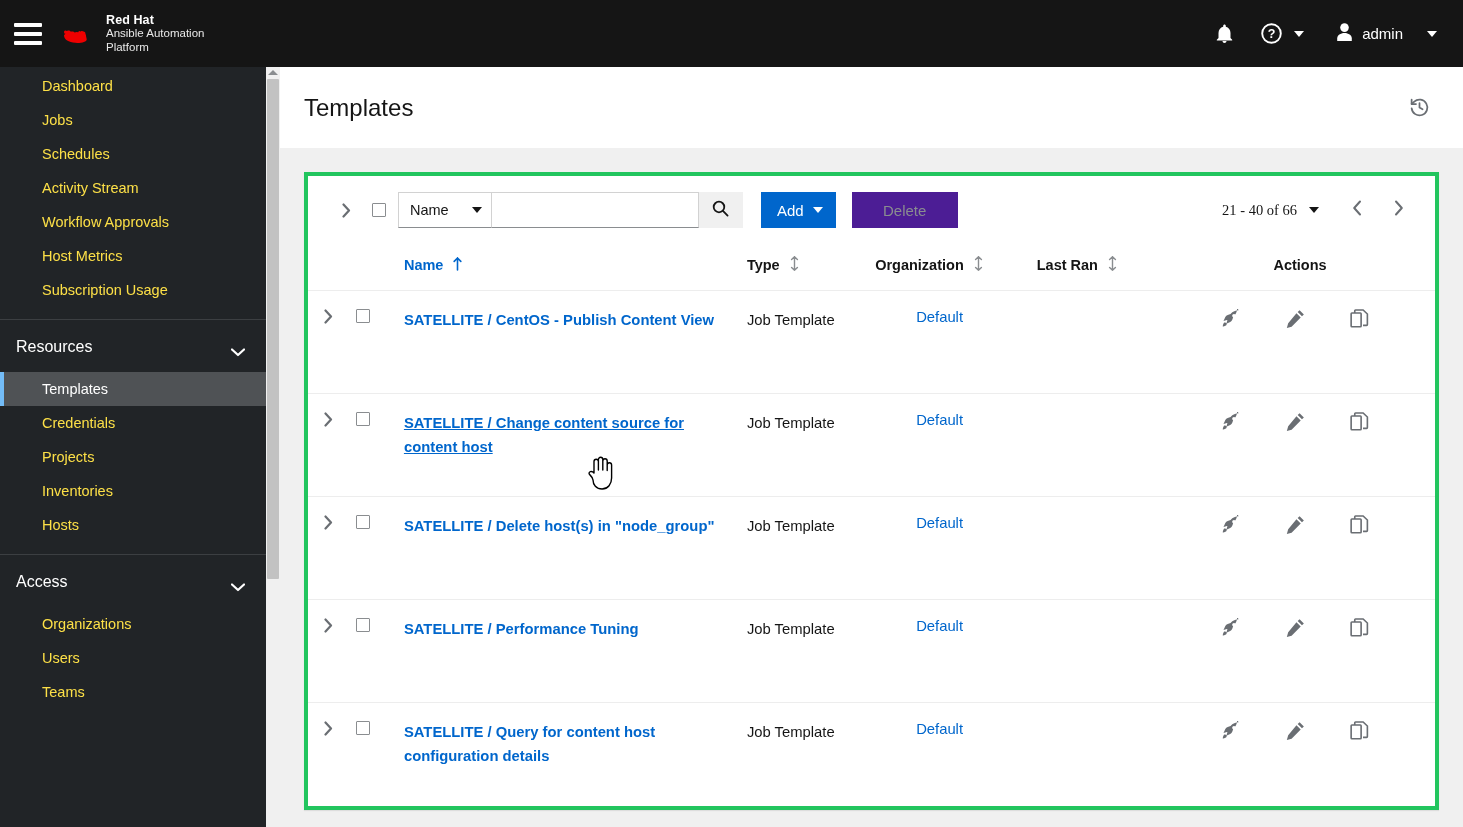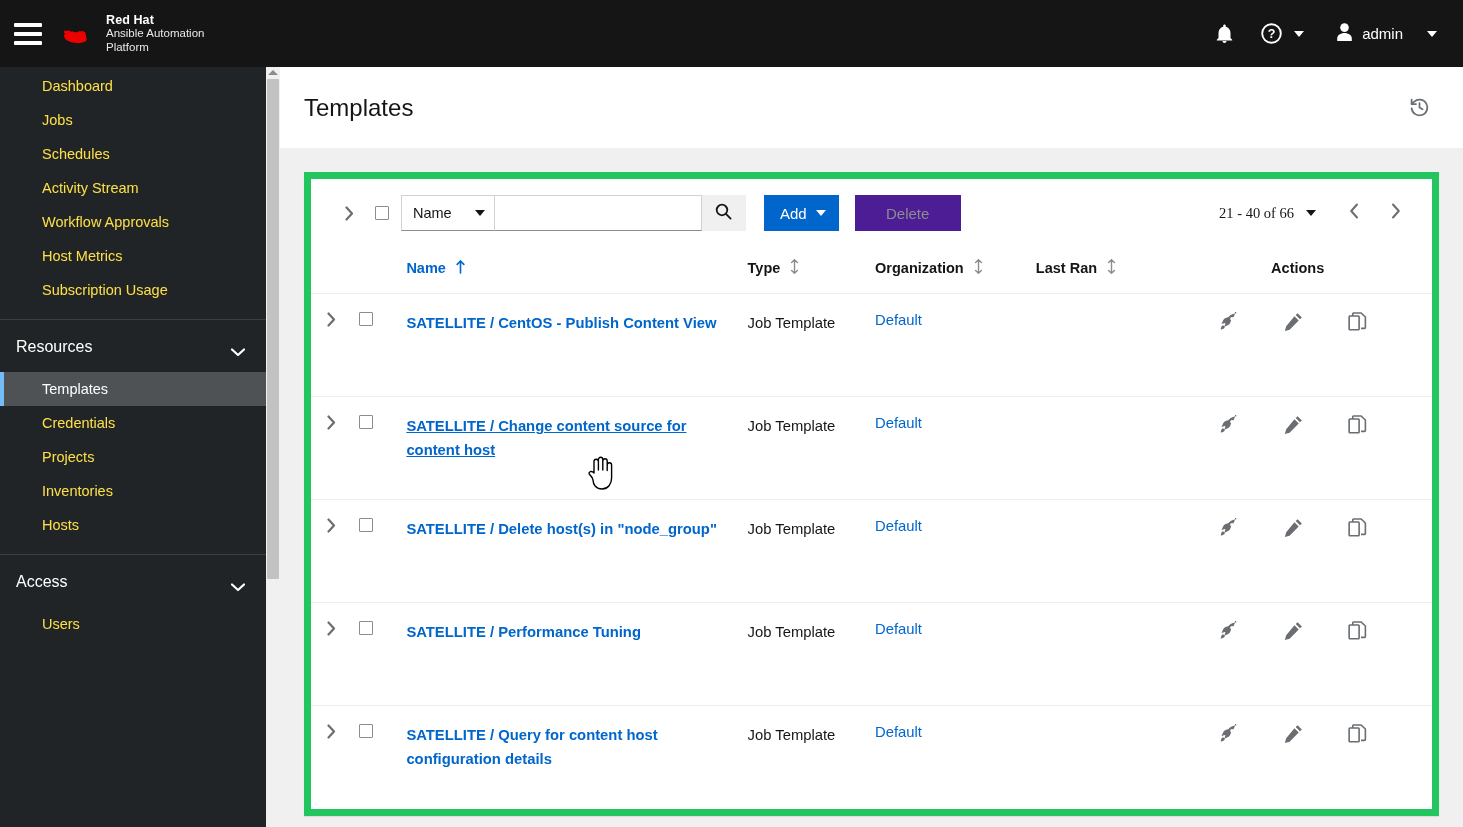--- a/index.html
+++ b/index.html
@@ -116,21 +116,21 @@
     padding: 0 28px 0 24px;
   }
   .page-title { font-size: 24px; color: #151515; font-weight: 400; }
   .page-header-actions { margin-left: auto; display: flex; align-items: center; }
   .icon-btn { cursor: pointer; display: flex; align-items: center; justify-content: center;
               width: 32px; height: 32px; }
 
   .content-pad { padding: 24px; padding-top: 24px; }
   .card {
     background: #fff;
-    border: 7px solid #22c55e;
+    border: 4px solid #22c55e;
     box-shadow: 0 1px 1px rgba(3,3,3,0.08);
   }
 
   
   .toolbar {
     display: flex; align-items: center;
     padding: 16px 18px 16px 24px;
     gap: 0;
     min-height: 64px;
   }
@@ -217,21 +217,21 @@
   table.tpl tbody td {
     padding: 18px 0 18px 0;
     vertical-align: top;
     font-size: 14.8px; color: #151515;
     border-bottom: 1px solid #ededed;
   }
   tbody tr:last-child td { border-bottom: none; }
   .row-chev { padding-left: 16px !important; }
   .cell-link { color: #06c; font-weight: bold; cursor: pointer; text-decoration: none; line-height: 1.6; }
   .cell-link.hovered { text-decoration: underline; }
-  .org-link { color: #06c; font-weight: normal; cursor: pointer; text-decoration: none; }
+  .org-link { color: #06c; font-weight: normal; cursor: pointer; text-decoration: none; margin-left: 41px; }
   .type-cell { line-height: 1.6; }
   .actions-cell { }
   .actions-wrap { display: flex; align-items: flex-start; gap: 0; padding-left: 6px; }
   .act-btn { width: 64px; display:flex; justify-content: center; cursor: pointer; }
 
   .chev-right { display: block; }
 
   
   .cursor {
     position: absolute; left: 586px; top: 452px;
@@ -330,21 +330,23 @@
 
   <div class="nav-section">
     <div class="nav-head">
       <span>Access</span>
       <span class="chev">
         <svg width="14" height="9" viewBox="0 0 14 9">
             <path d="M1 1.5L7 7l6-5.5" fill="none" stroke="#fff" stroke-width="2.2" stroke-linecap="round" stroke-linejoin="round"></path>
           </svg>
       </span>
     </div>
+    <a class="nav-item">Organizations</a>
     <a class="nav-item">Users</a>
+    <a class="nav-item">Teams</a>
   </div>
 </nav>
 
 <div class="sb-scroll">
   <div class="arrow-up"></div>
   <div class="thumb"></div>
 </div>
 
 <div class="main">
 

